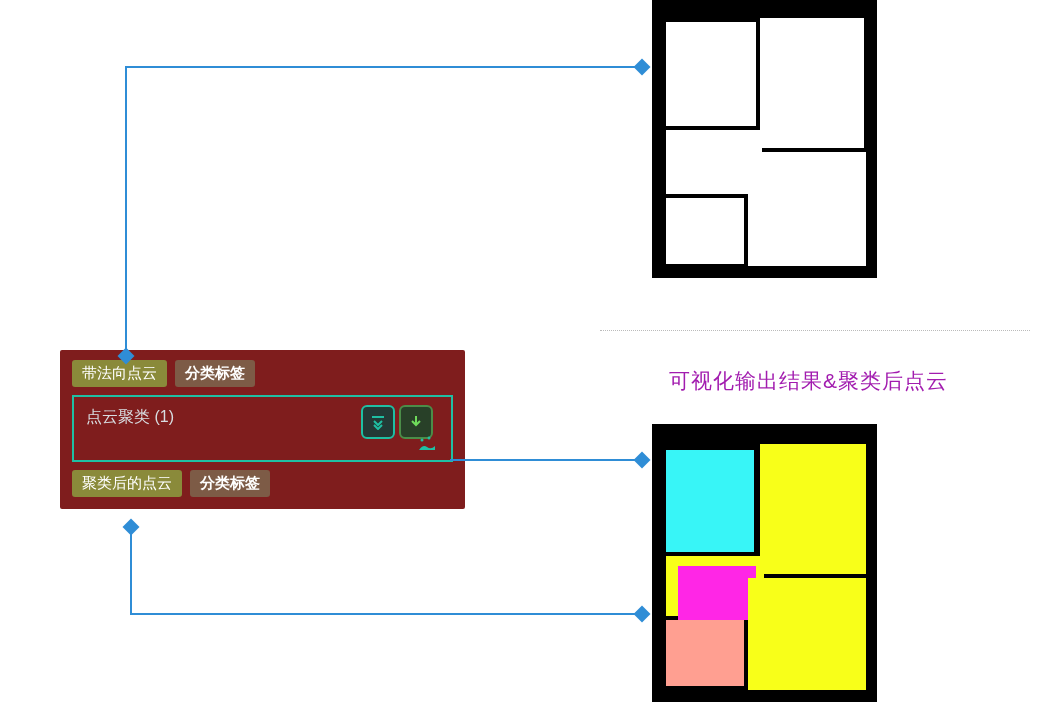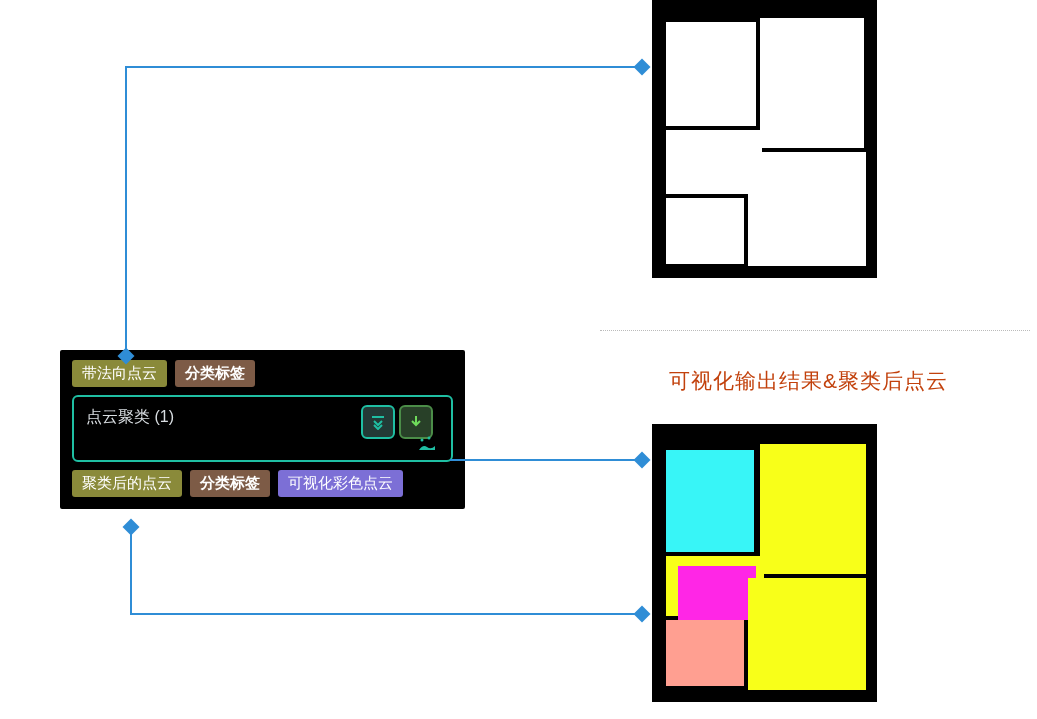--- a/index.html
+++ b/index.html
@@ -9,39 +9,39 @@
     height: 719px;
     font-family: "Microsoft YaHei", "PingFang SC", sans-serif;
     background: #fff;
     position: relative;
   }
   .panel-node {
     position: absolute;
     left: 60px;
     top: 350px;
     width: 405px;
-    background: #000000;
+    background: #7f1d1d;
     padding: 10px 12px 12px;
     border-radius: 2px;
     box-sizing: border-box;
   }
   .port-row { display: flex; gap: 8px; margin-bottom: 8px; }
   .port {
     padding: 4px 10px;
     border-radius: 3px;
     font-size: 15px;
     color: #fff;
     white-space: nowrap;
   }
   .port.olive     { background: #8a8a3a; }
   .port.brown     { background: #7d5b46; font-weight: bold; }
   .port.purple    { background: #7c6fd6; }
   .node-body {
     border: 2px solid #1fbfa3;
-    border-radius: 6px;
+    border-radius: 0;
     padding: 10px 12px 14px;
     position: relative;
   }
   .node-title {
     color: #d8dde1;
     font-size: 16px;
     margin-bottom: 18px;
   }
   .node-time {
     color: #9aa2a8;
@@ -84,21 +84,21 @@
     width: 225px;
     height: 278px;
     background: #000;
     overflow: hidden;
   }
   .label-right {
     position: absolute;
     left: 669px;
     top: 367px;
     font-size: 21px;
-    color: #c2410c;
+    color: #a21caf;
     letter-spacing: 1px;
   }
   .dotted-sep {
     position: absolute;
     left: 600px;
     top: 330px;
     width: 430px;
     border-top: 1px dotted #bbb;
   }
   
@@ -156,21 +156,20 @@
       <svg width="16" height="14" viewBox="0 0 16 14">
         <circle cx="3" cy="4" r="1.5" fill="#1fbfa3"></circle>
         <circle cx="10" cy="2" r="1.5" fill="#1fbfa3"></circle>
         <path d="M0 14 Q4 8 8 11 Q12 14 16 10 L16 14 Z" fill="#1fbfa3"></path>
       </svg>
     </div>
   </div>
   <div class="port-row" style="margin-top:8px; margin-bottom:0;">
     <span class="port olive">聚类后的点云</span>
     <span class="port brown">分类标签</span>
-    <span class="port purple">可视化彩色点云</span>
   </div>
 </div>
 
 <div class="img-top">
   <div class="white-box" style="left:14px; top:22px;  width:90px;  height:104px;"></div>
   <div class="white-box" style="left:108px;top:18px;  width:104px; height:130px;"></div>
   <div class="white-box" style="left:14px; top:130px; width:96px;  height:64px;"></div>
   <div class="white-box" style="left:14px; top:198px; width:78px;  height:66px;"></div>
   <div class="white-box" style="left:96px; top:152px; width:118px; height:114px;"></div>
 </div>

